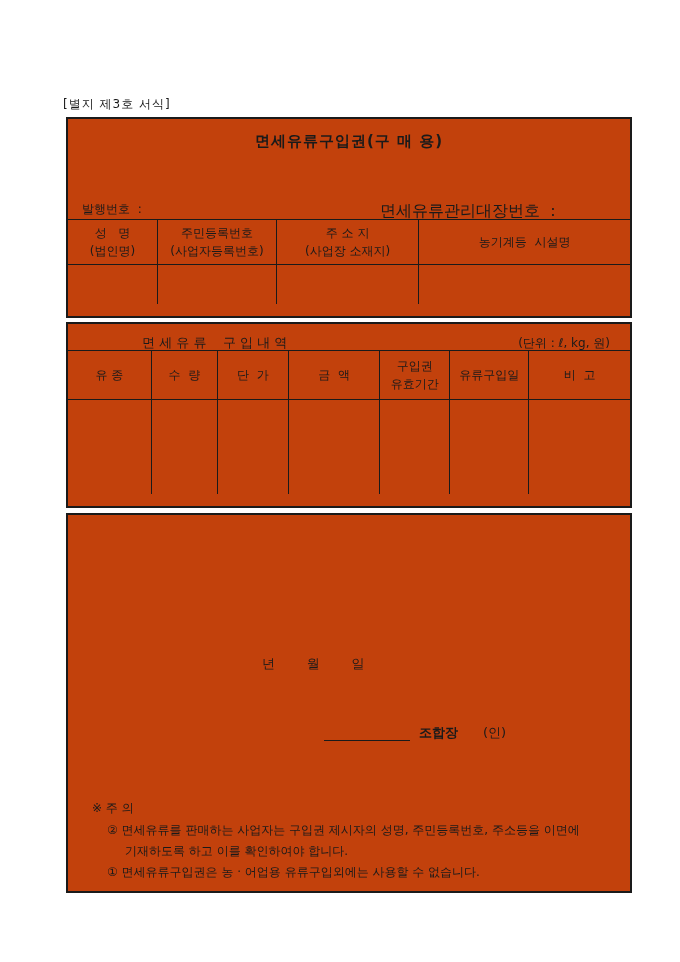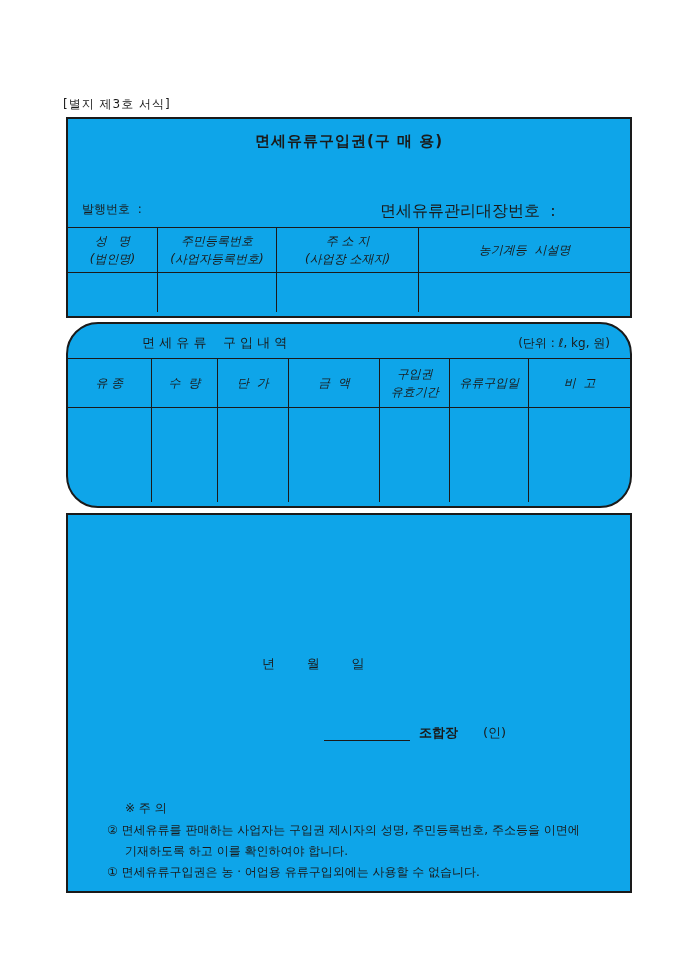--- a/index.html
+++ b/index.html
@@ -13,39 +13,39 @@
   .page { position:absolute; inset:0; }
 
   .form-label {
     position:absolute; left:63px; top:96px;
     font-size:12px; letter-spacing:1px;
   }
 
   
   .box {
     position:absolute; left:66px; width:562px;
-    border:2px solid #1a1a1a; background:#0ea5e9; box-sizing:content-box;
+    border:2px solid #1a1a1a; background:#c2410c; box-sizing:content-box;
   }
   .box1 { top:117px; height:197px; }
-  .box2 { top:322px; height:182px;border-radius:32px; }
+  .box2 { top:322px; height:182px; }
   .box3 { top:513px; height:376px; }
 
   
   .doc-title {
     position:absolute; top:13px; left:0; width:100%;
     text-align:center; font-size:15px; font-weight:bold; letter-spacing:1px;
     white-space:pre;
   }
   .issue-label { position:absolute; left:14px; top:82px; font-size:12px; white-space:pre; }
   .ledger-label { position:absolute; left:312px; top:82px; font-size:16px; white-space:pre; }
 
   
   table.grid {
-    position:absolute; left:0; right:0; bottom:4px; width:100%;
-    border-collapse:collapse; table-layout:fixed;font-style:italic;
+    position:absolute; left:0; right:0; bottom:12px; width:100%;
+    border-collapse:collapse; table-layout:fixed;
   }
   table.grid th, table.grid td {
     border:1px solid #1a1a1a;
     font-size:12px; font-weight:normal;
     text-align:center; vertical-align:middle;
     padding:0; overflow:hidden;
   }
   table.grid th:first-child, table.grid td:first-child { border-left:none; }
   table.grid th:last-child,  table.grid td:last-child  { border-right:none; }
   table.grid tr.lastrow td { border-bottom:none; }
@@ -85,21 +85,21 @@
     display:inline-block; width:86px; height:15px;
     border-bottom:1px solid #1a1a1a; margin-right:9px;
   }
   .sig-title { line-height:16px; white-space:pre;font-weight:bold; }
   .sig-seal { line-height:16px; margin-left:25px; white-space:pre; }
 
   .notice {
     position:absolute; left:24px; right:12px; top:283px;
     font-size:12px; line-height:21px;
   }
-  .notice-heading { white-space:pre; margin-bottom:1px;margin-left:33px; }
+  .notice-heading { white-space:pre; margin-bottom:1px; }
   .notice-item {
     margin-left:15px; padding-left:18px; text-indent:-18px;
     word-break:keep-all;
   }
 </style>
 </head>
 <body>
 
 <div class="page">
 

